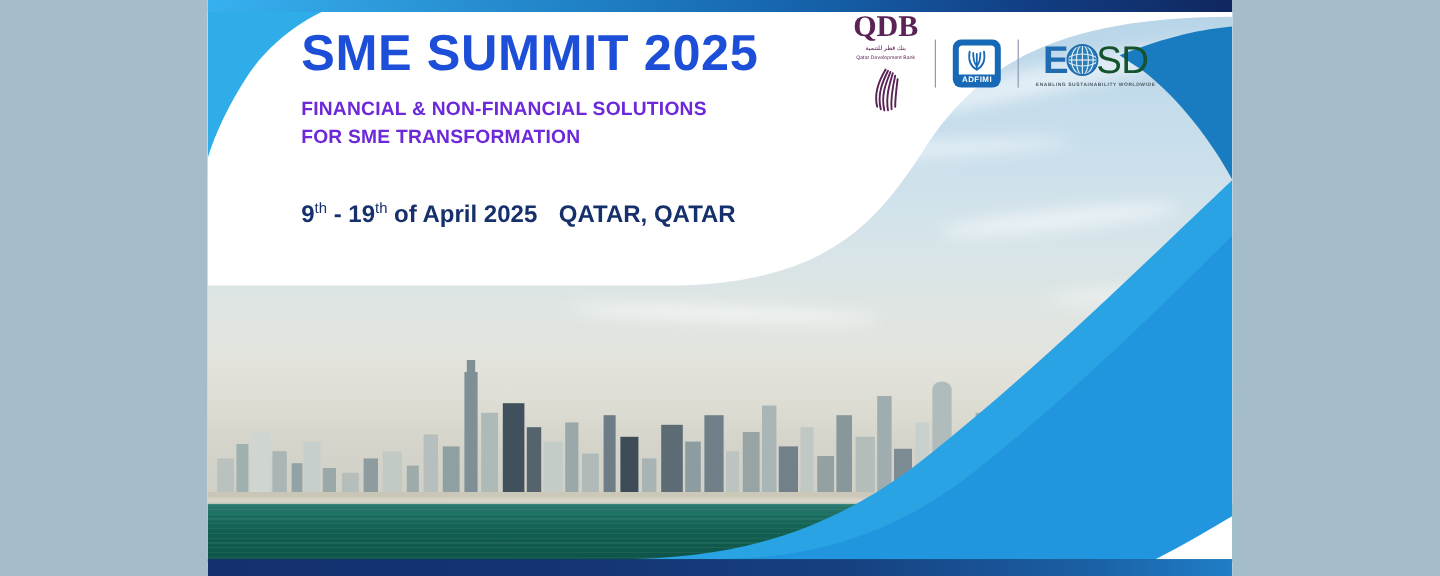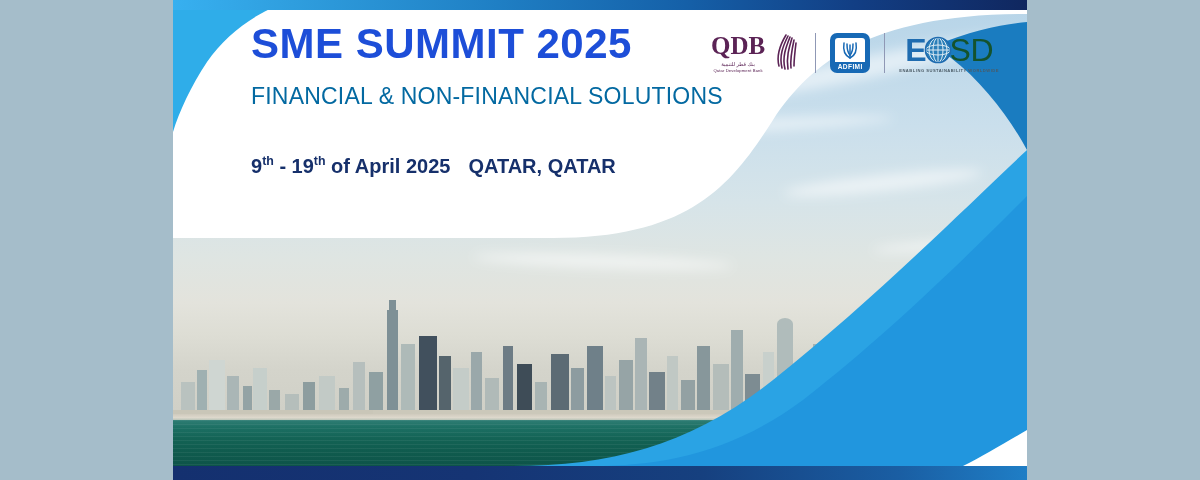--- a/index.html
+++ b/index.html
@@ -136,38 +136,38 @@
   .title {
     font-size: 42px;
     font-weight: bold;
     letter-spacing: 0.5px;
     color: #1d4ed8;
     line-height: 1.05;
     margin: 0 0 14px 0;
     white-space: nowrap;
   }
   .subtitle {
-    font-size: 23px;
-    font-weight: normal;
+    font-size: 16px;
+    font-weight: bold;
     letter-spacing: 0.2px;
-    color: #0369a1;
+    color: #6d28d9;
     line-height: 1.45;
     margin: 0;
     white-space: nowrap;
   }
   .dateline {
     margin-top: 42px;
     font-size: 20px;
     font-weight: bold;
     color: #16306b;
     white-space: nowrap;
   }
   .dateline sup {
     font-size: 0.62em;
-    font-weight: bold;
+    font-weight: normal;
     vertical-align: super;
     line-height: 0;
   }
   .dateline .gap { display: inline-block; width: 18px; }
 
   
   .logos {
     position: absolute;
     left: 538px;
     top: 22px;
@@ -178,21 +178,21 @@
     z-index: 7;
   }
   .logo-sep {
     width: 1px;
     height: 40px;
     background: #8f98b5;
     margin: 0 14px;
   }
 
   
-  .qdb { display: flex; align-items: center; gap: 6px; }
+  .qdb { display: flex; align-items: center; gap: 6px; flex-direction: column; }
   .qdb-text { display: flex; flex-direction: column; align-items: center; }
   .qdb-letters {
     font-family: "Liberation Serif", serif;
     font-size: 25px;
     font-weight: bold;
     color: #5b2355;
     letter-spacing: 0px;
     line-height: 1;
   }
   .qdb-ar {
@@ -372,20 +372,21 @@
       <path d="M854,430 C830,444 810,456 790,466 L854,466 Z" fill="#ffffff"></path>
     </svg>
 
     <div class="top-strip"></div>
 
     <div class="bottom-strip"></div>
 
     <div class="content">
       <div class="title">SME SUMMIT 2025</div>
       <div class="subtitle">FINANCIAL &amp; NON-FINANCIAL SOLUTIONS</div>
+      <div class="subtitle">FOR SME TRANSFORMATION</div>
       <div class="dateline">
         <span>9</span><sup>th</sup><span> - </span><span>19</span><sup>th</sup><span> of April 2025</span><span class="gap"></span><span>QATAR, QATAR</span>
       </div>
     </div>
 
     <div class="logos">
 
       <div class="qdb">
         <div class="qdb-text">
           <div class="qdb-letters">QDB</div>

